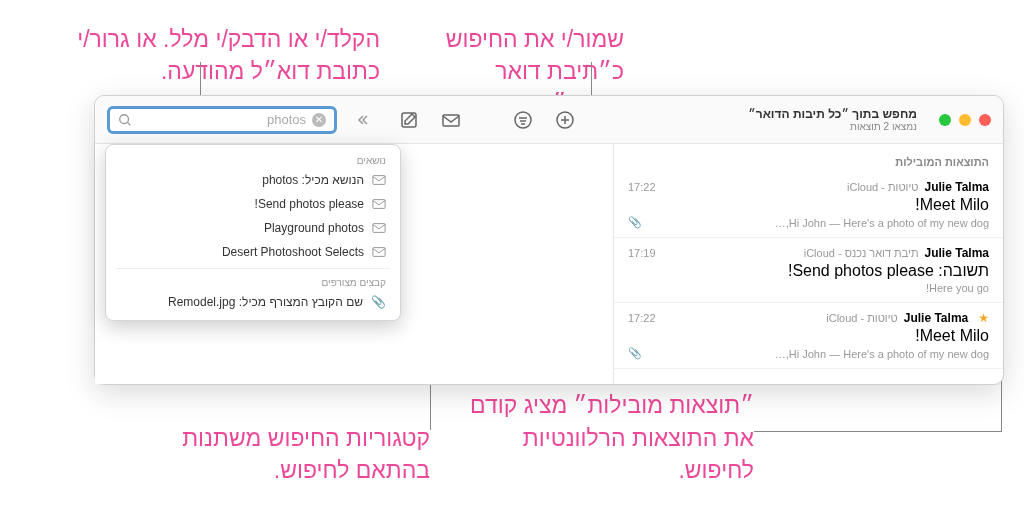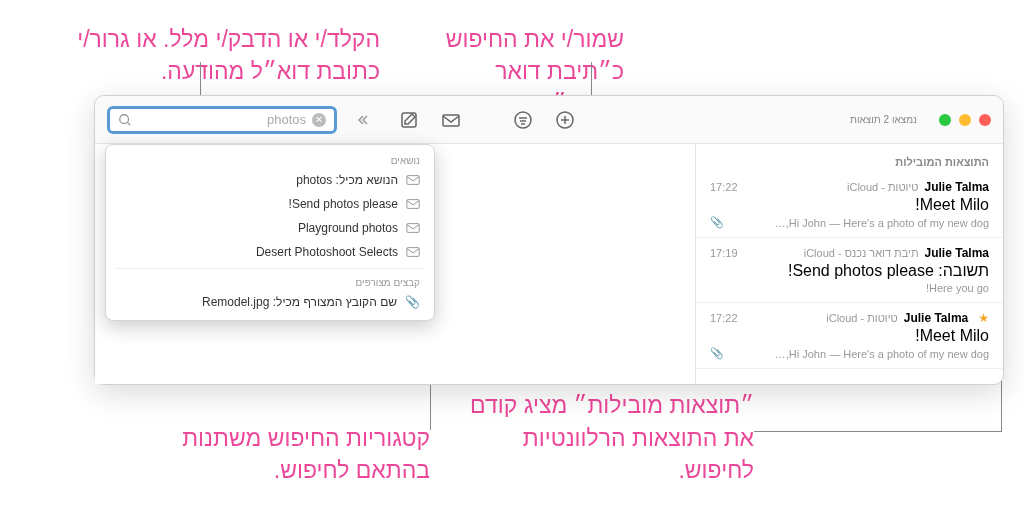--- a/index.html
+++ b/index.html
@@ -143,21 +143,21 @@
       color: #fff;
       font-size: 10px;
       flex-shrink: 0;
       margin-left: 6px;
     }
     .content {
       display: flex;
       height: calc(100% - 48px);
     }
     .message-list {
-      width: 308px;
+      width: 390px;
       border-left: 1px solid #e5e5e5;
       padding: 8px 0;
       overflow: hidden;
     }
     .section-header {
       font-size: 11px;
       color: #888;
       font-weight: 600;
       padding: 4px 14px;
       text-align: right;
@@ -212,21 +212,21 @@
     }
     .airplay {
       color: #aaa;
       font-size: 14px;
       margin-right: auto;
     }
     .dropdown-panel {
       position: absolute;
       top: 48px;
       left: 10px;
-      width: 330px;
+      width: 296px;
       background: #fff;
       border: 1px solid #d5d5d5;
       border-radius: 8px;
       box-shadow: 0 6px 20px rgba(0,0,0,0.2);
       z-index: 10;
       padding: 6px 0;
       direction: rtl;
     }
     .dd-section-label {
       font-size: 10px;
@@ -277,20 +277,21 @@
 <div class="window">
 
   <div class="titlebar">
     <div class="traffic-lights">
       <div class="traffic-light tl-red"></div>
       <div class="traffic-light tl-yellow"></div>
       <div class="traffic-light tl-green"></div>
     </div>
 
     <div class="title-block">
+      <div class="title-main">מחפש בתוך ״כל תיבות הדואר״</div>
       <div class="title-sub">נמצאו 2 תוצאות</div>
     </div>
 
     <div class="toolbar-icons">
       <div class="toolbar-icon">
         <svg viewBox="0 0 20 20">
             <circle cx="10" cy="10" r="8"></circle>
             <line x1="10" y1="6" x2="10" y2="14"></line>
             <line x1="6" y1="10" x2="14" y2="10"></line>
           </svg>

